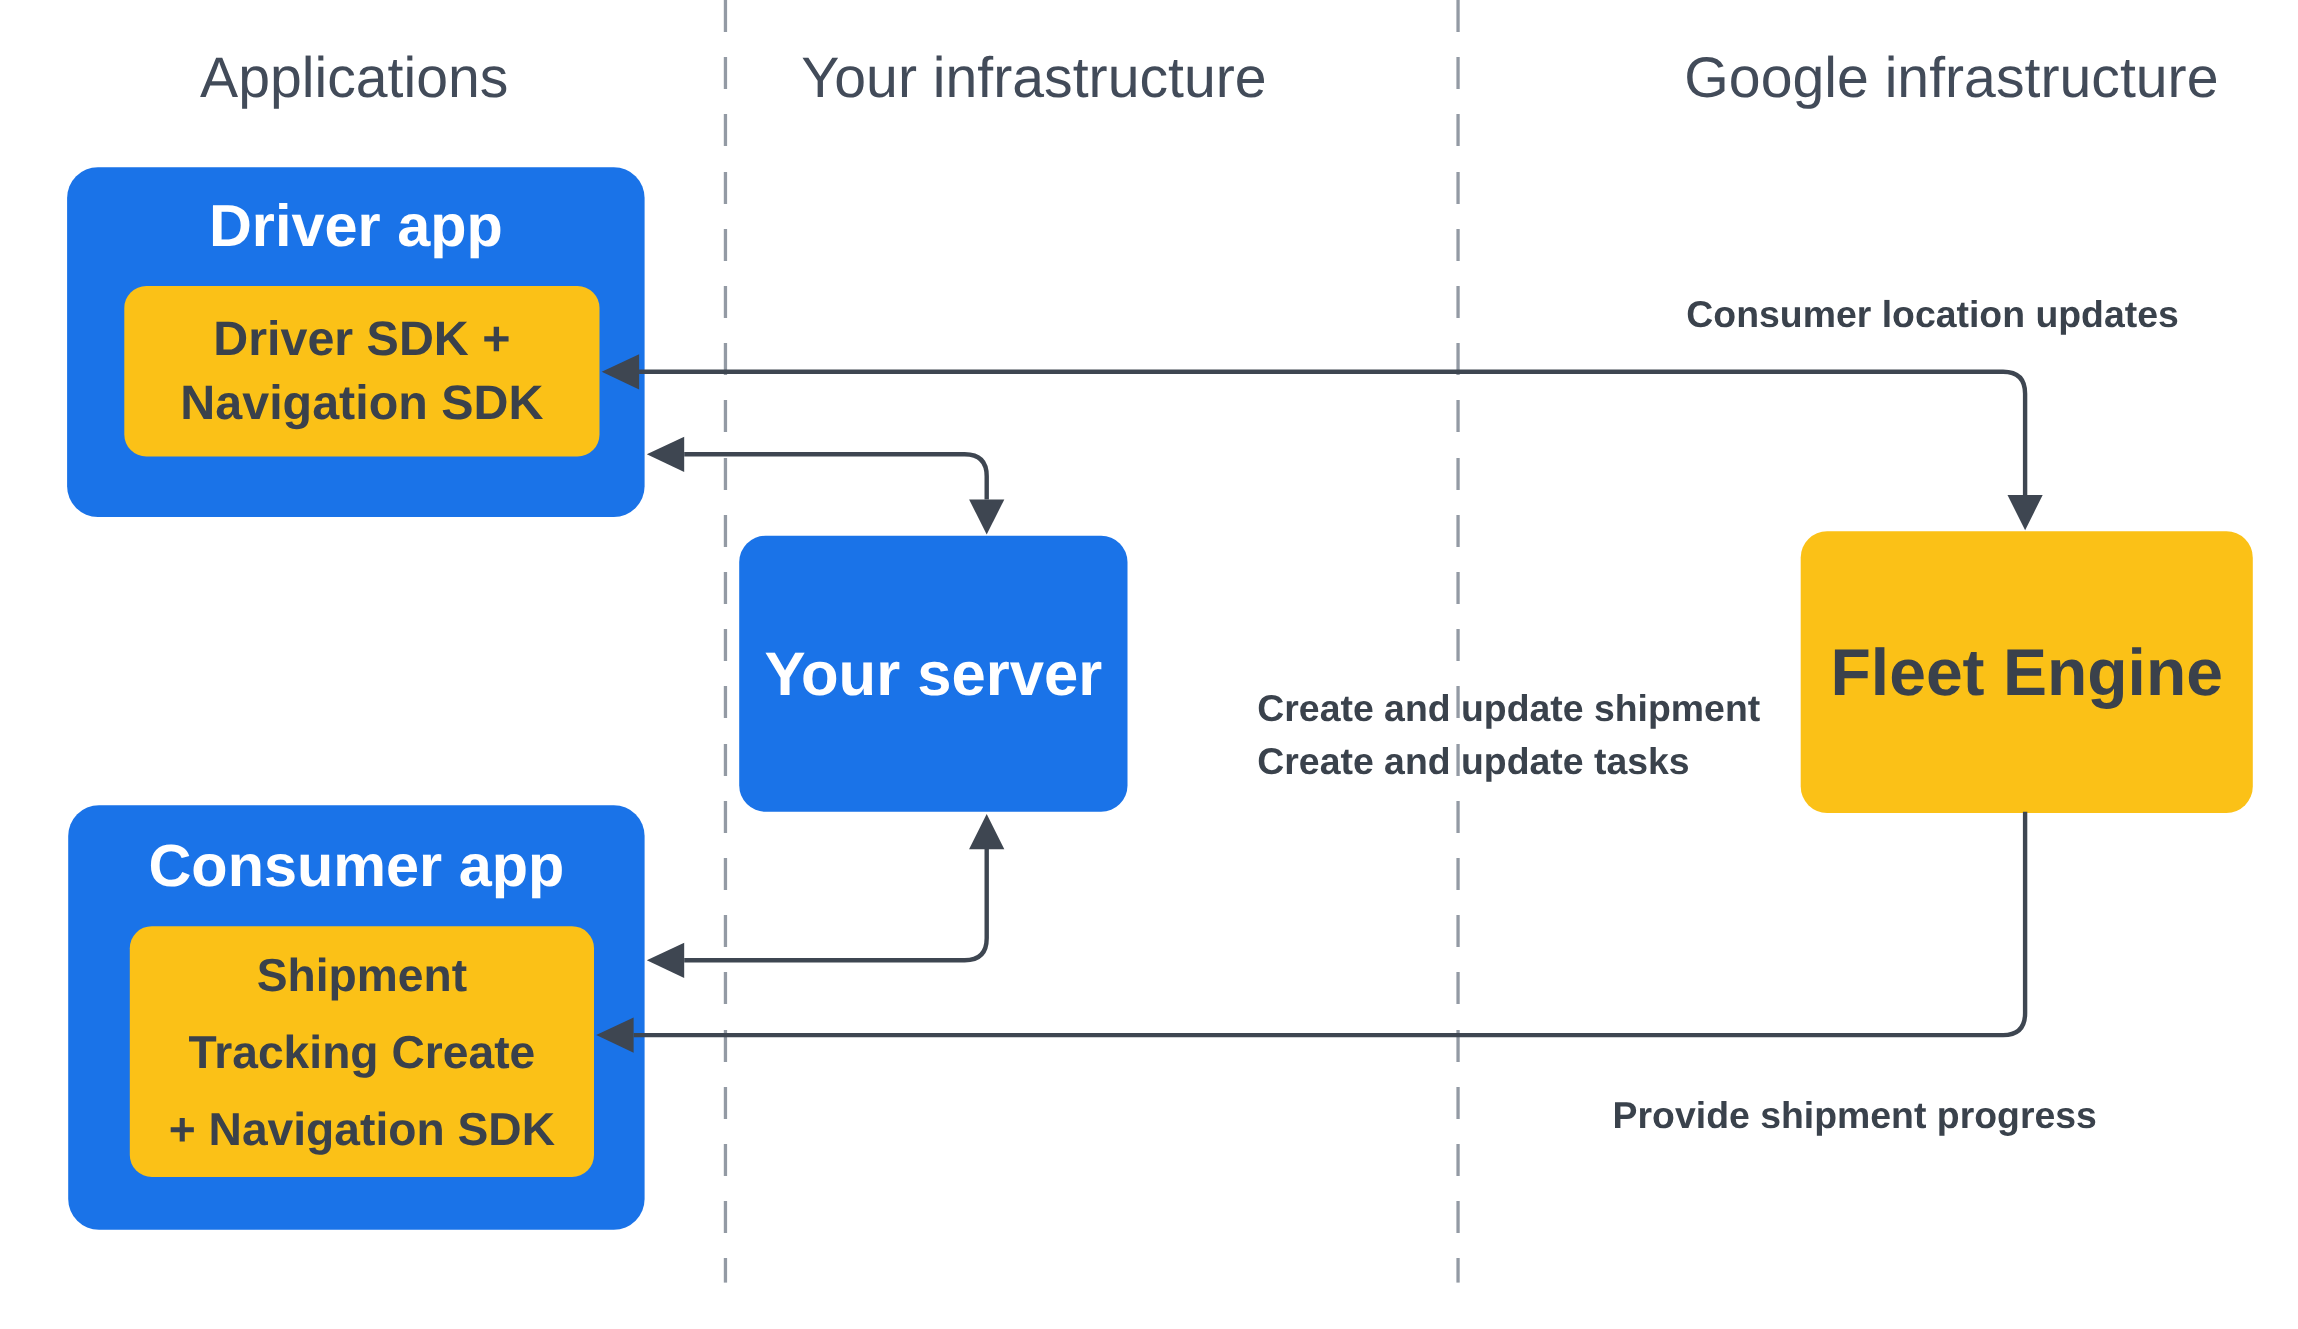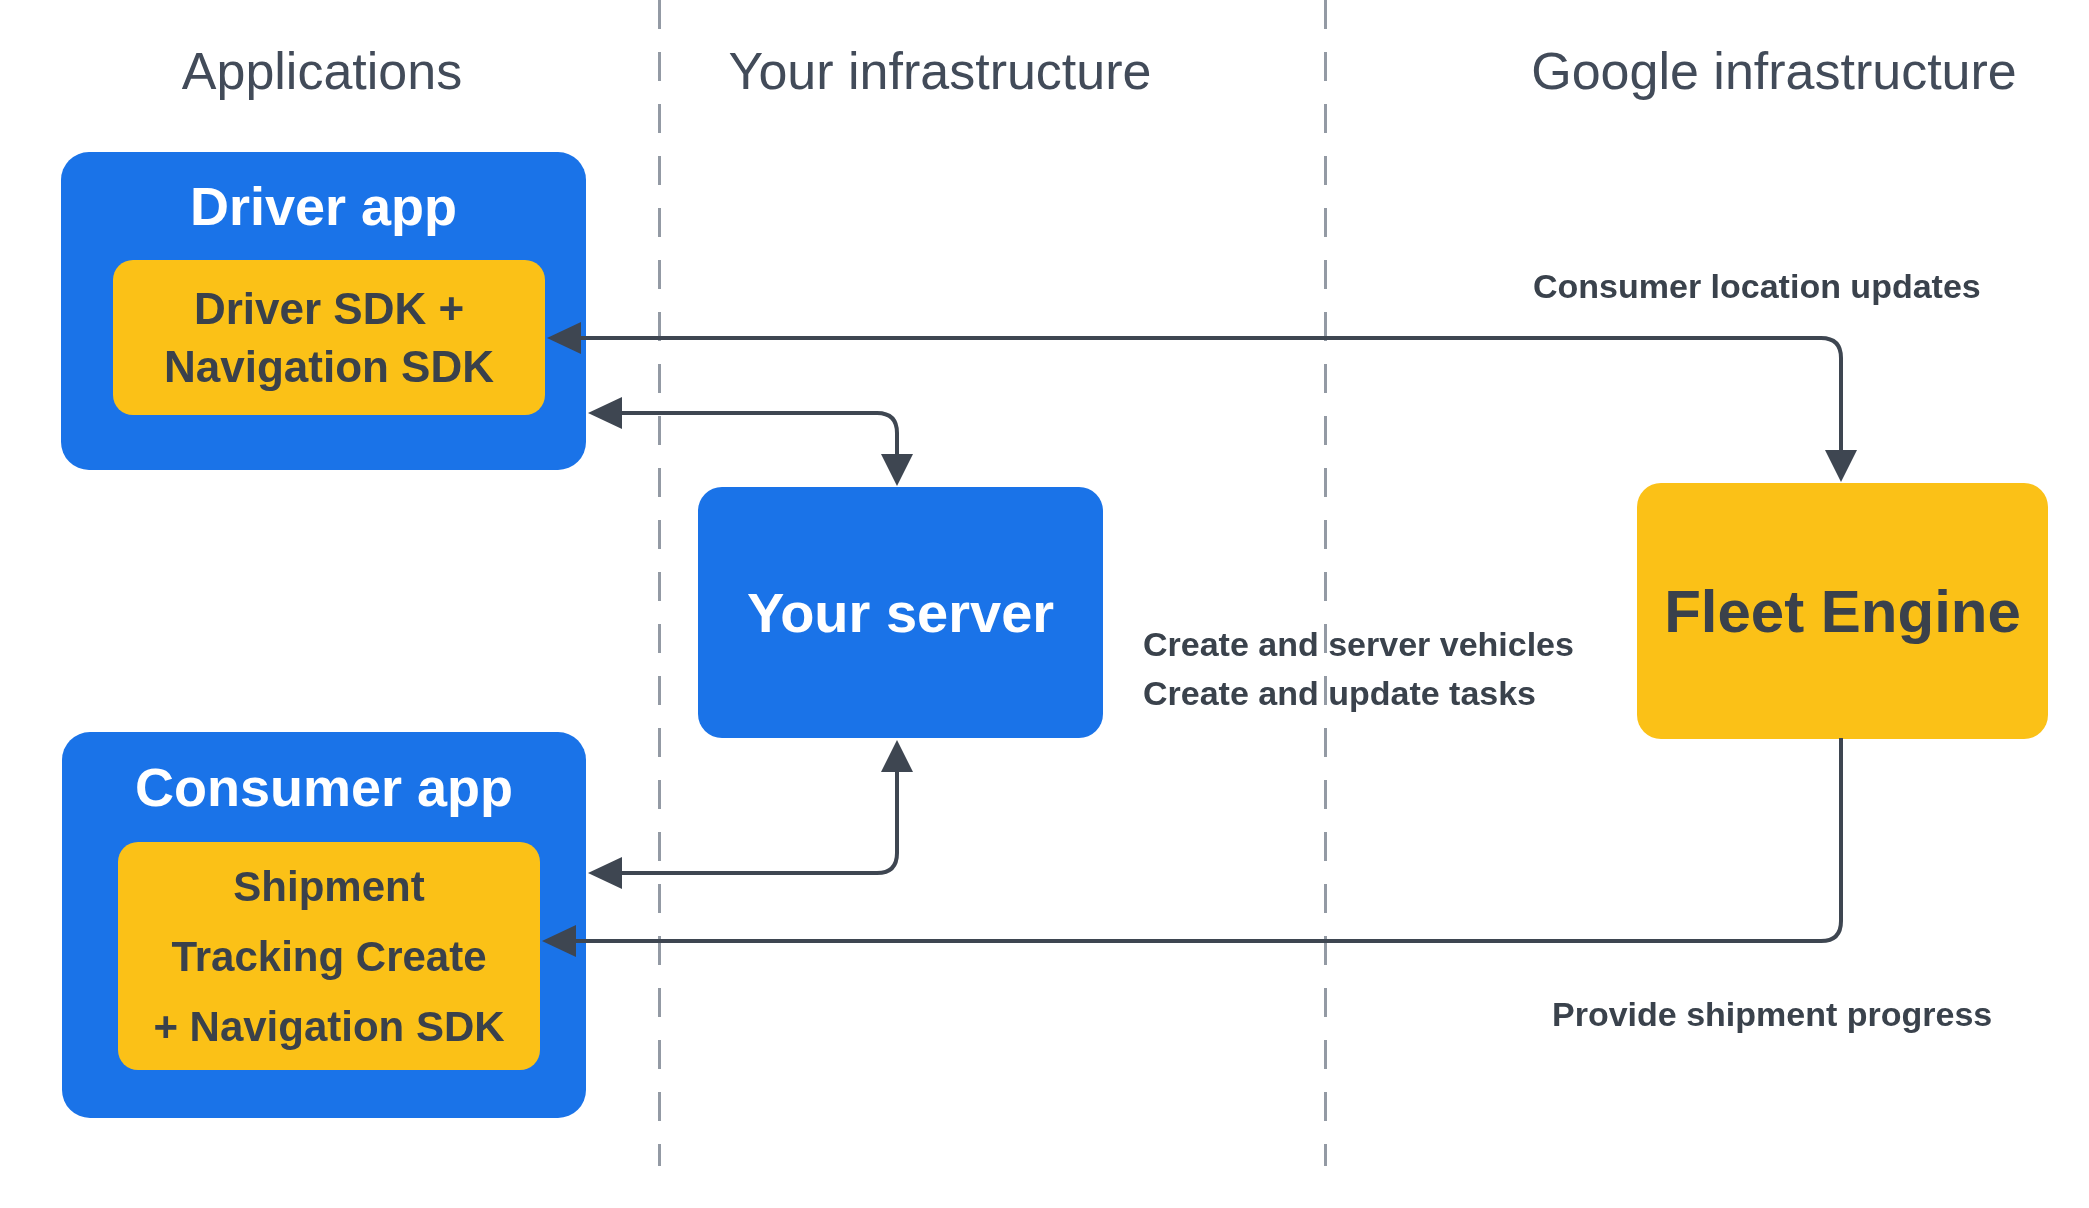--- a/index.html
+++ b/index.html
@@ -46,21 +46,21 @@
   .node {
     position: absolute;
     border-radius: 28px;
     box-sizing: border-box;
   }
   .node.blue   { background: var(--blue); }
   .node.yellow { background: var(--yellow); }
 
   .node-driver-app   { left: 61px;   top: 152px; width: 525px; height: 318px; padding-left: 21px; }
   .node-consumer-app { left: 62px;   top: 732px; width: 524px; height: 386px; }
-  .node-your-server  { left: 698px;  top: 487px; width: 405px; height: 251px; border-radius: 24px; }
+  .node-your-server  { left: 672px;  top: 487px; width: 353px; height: 251px; border-radius: 24px; }
   .node-fleet-engine { left: 1637px; top: 483px; width: 411px; height: 256px; border-radius: 24px; }
 
   .app-title {
     position: absolute;
     left: 0; right: 0; top: 0;
     display: flex; align-items: center; justify-content: center;
     font-size: 54px; font-weight: 700;
     color: var(--white);
     white-space: nowrap;
   }
@@ -107,21 +107,21 @@
   .edge-label {
     position: absolute;
     font-size: 34px;
     font-weight: 700;
     color: var(--label-text);
     line-height: 49px;
     white-space: nowrap;
   }
   .edge-label.loc      { left: 1533px; top: 262px; }
   .edge-label.crud     { left: 1143px; top: 620px; }
-  .edge-label.progress { left: 1552px; top: 990px; }
+  .edge-label.progress { left: 1466px; top: 990px; }
 </style>
 </head>
 <body>
 
 <div class="canvas">
 
   <div class="col-header apps">Applications</div>
   <div class="col-header yours">Your infrastructure</div>
   <div class="col-header google">Google infrastructure</div>
 
@@ -174,18 +174,18 @@
     </g>
 
     <g>
       <path d="M 1841 738 V 921 Q 1841 941 1821 941 H 576"></path>
       <polygon points="542,941 576,925 576,957"></polygon>
     </g>
   </svg>
 
   <div class="edge-label loc">Consumer location updates</div>
   <div class="edge-label crud">
-    <div>Create and server vehicles</div>
+    <div>Create and update shipment</div>
     <div>Create and update tasks</div>
   </div>
   <div class="edge-label progress">Provide shipment progress</div>
 
 </div>
 
 </body></html>

